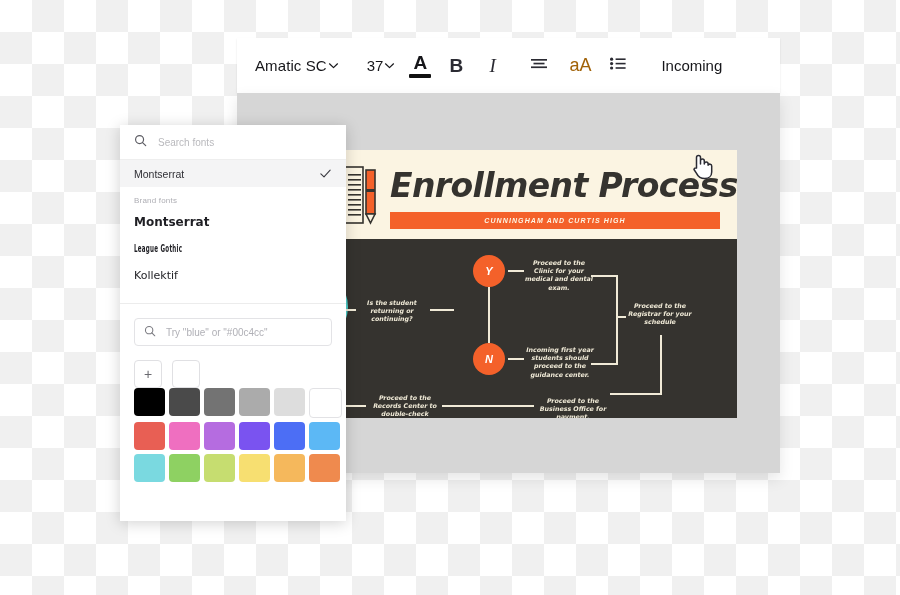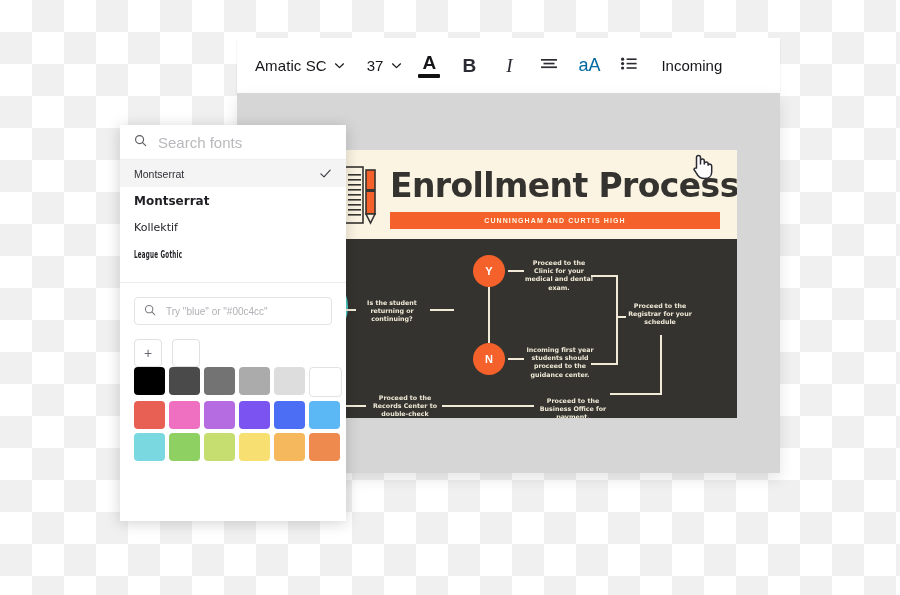--- a/index.html
+++ b/index.html
@@ -14,39 +14,40 @@
     background-position:0 0,32px 32px;
   }
 
   
   #editor-window{position:absolute;left:237px;top:38px;width:543px;height:435px;}
   #toolbar{
     position:absolute;left:0;top:0;width:543px;height:55px;background:#ffffff;
     display:flex;align-items:center;
     box-shadow:0 1px 2px rgba(0,0,0,.10);
   }
-  .tb-item{display:flex;align-items:center;justify-content:center;height:55px;cursor:default;}
+  .tb-item{display:flex;align-items:center;justify-content:flex-start;height:55px;cursor:default;}
   .tb-font-name{padding-left:18px;font-size:15px;color:#16161a;letter-spacing:.1px;}
   .chev{width:26px;}
   .chev svg{display:block;}
   .tb-size{font-size:15px;color:#16161a;padding-left:14px;}
   .tb-icon{width:40px;}
   .tb-spacing{font-size:15px;color:#16161a;padding-left:12px;}
 
   .aunder{position:relative;display:flex;flex-direction:column;align-items:center;}
   .aunder .glyph{font-size:19px;font-weight:700;color:#16161a;line-height:18px;font-family:"Liberation Sans",sans-serif;}
   .aunder .bar{width:22px;height:4px;background:#111;margin-top:2px;border-radius:1px;}
   .bold-glyph{font-size:19px;font-weight:700;color:#2b2b33;}
   .ital-glyph{font-size:19px;font-style:italic;color:#2b2b33;font-family:"Liberation Serif",serif;}
-  .aa-glyph{font-size:18px;color:#0369a1;}
+  .aa-glyph{font-size:18px;color:#a16207;}
 
   
   #canvas-area{
     position:absolute;left:0;top:55px;width:543px;height:380px;background:#d6d6d6;
     box-shadow:0 6px 14px rgba(0,0,0,.10);
+    font-style:italic;
   }
   #design{position:absolute;left:43px;top:57px;width:457px;height:268px;overflow:hidden;background:#35332f;}
 
   
   #design-header{position:absolute;left:0;top:0;width:457px;height:89px;background:#fbf4e2;}
   #notebook-icon{position:absolute;left:60px;top:14px;width:42px;height:62px;}
   #design-title{
     position:absolute;left:110px;top:14px;width:330px;height:44px;
     font-size:33px;font-weight:700;color:#35332f;letter-spacing:-.6px;
     font-family:"DejaVu Sans",sans-serif;line-height:44px;white-space:nowrap;
@@ -74,21 +75,21 @@
 
   
   #side-panel{
     position:absolute;left:120px;top:125px;width:226px;height:396px;background:#ffffff;
     box-shadow:0 2px 14px rgba(0,0,0,.18);
   }
   #font-search-row{
     height:34px;display:flex;align-items:center;padding:0 0 0 14px;border-bottom:1px solid #eeeeee;
   }
   #font-search-input{
-    border:none;outline:none;font-size:15px;color:#3d3d42;margin-left:9px;width:150px;
+    border:none;outline:none;font-size:10px;color:#3d3d42;margin-left:9px;width:150px;
     font-family:"Liberation Sans",sans-serif;background:transparent;
   }
   #font-search-input::placeholder{color:#b9b9bd;}
 
   #selected-font-row{
     height:27px;background:#f4f4f5;display:flex;align-items:center;
     padding:0 14px;justify-content:space-between;
   }
   #selected-font-label{font-size:10.5px;color:#2f2f35;}
   .check svg{display:block;}
@@ -284,29 +285,30 @@
 
   <div id="selected-font-row">
     <span id="selected-font-label">Montserrat</span>
     <span class="check">
       <svg width="13" height="13" viewBox="0 0 14 14">
           <path d="M2 7.4 L5.4 10.6 L12 3.4" fill="none" stroke="#3b3b42" stroke-width="1.2" stroke-linecap="round" stroke-linejoin="round"></path>
         </svg>
     </span>
   </div>
 
+  <div id="brand-fonts-header">Brand fonts</div>
 
   <div class="font-item">
     <span class="f-montserrat">Montserrat</span>
   </div>
   <div class="font-item">
+    <span class="f-league">League Gothic</span>
+  </div>
+  <div class="font-item">
     <span class="f-kollektif">Kollektif</span>
-  </div>
-  <div class="font-item">
-    <span class="f-league">League Gothic</span>
   </div>
 
   <div id="panel-divider"></div>
 
   <div id="color-search-wrap">
     <div id="color-search-box">
       <span>
         <svg width="12" height="12" viewBox="0 0 14 14">
           <circle cx="6" cy="6" r="4.3" fill="none" stroke="#7a7a80" stroke-width="1.25"></circle>
           <line x1="9.2" y1="9.2" x2="12.6" y2="12.6" stroke="#7a7a80" stroke-width="1.25" stroke-linecap="round"></line>

